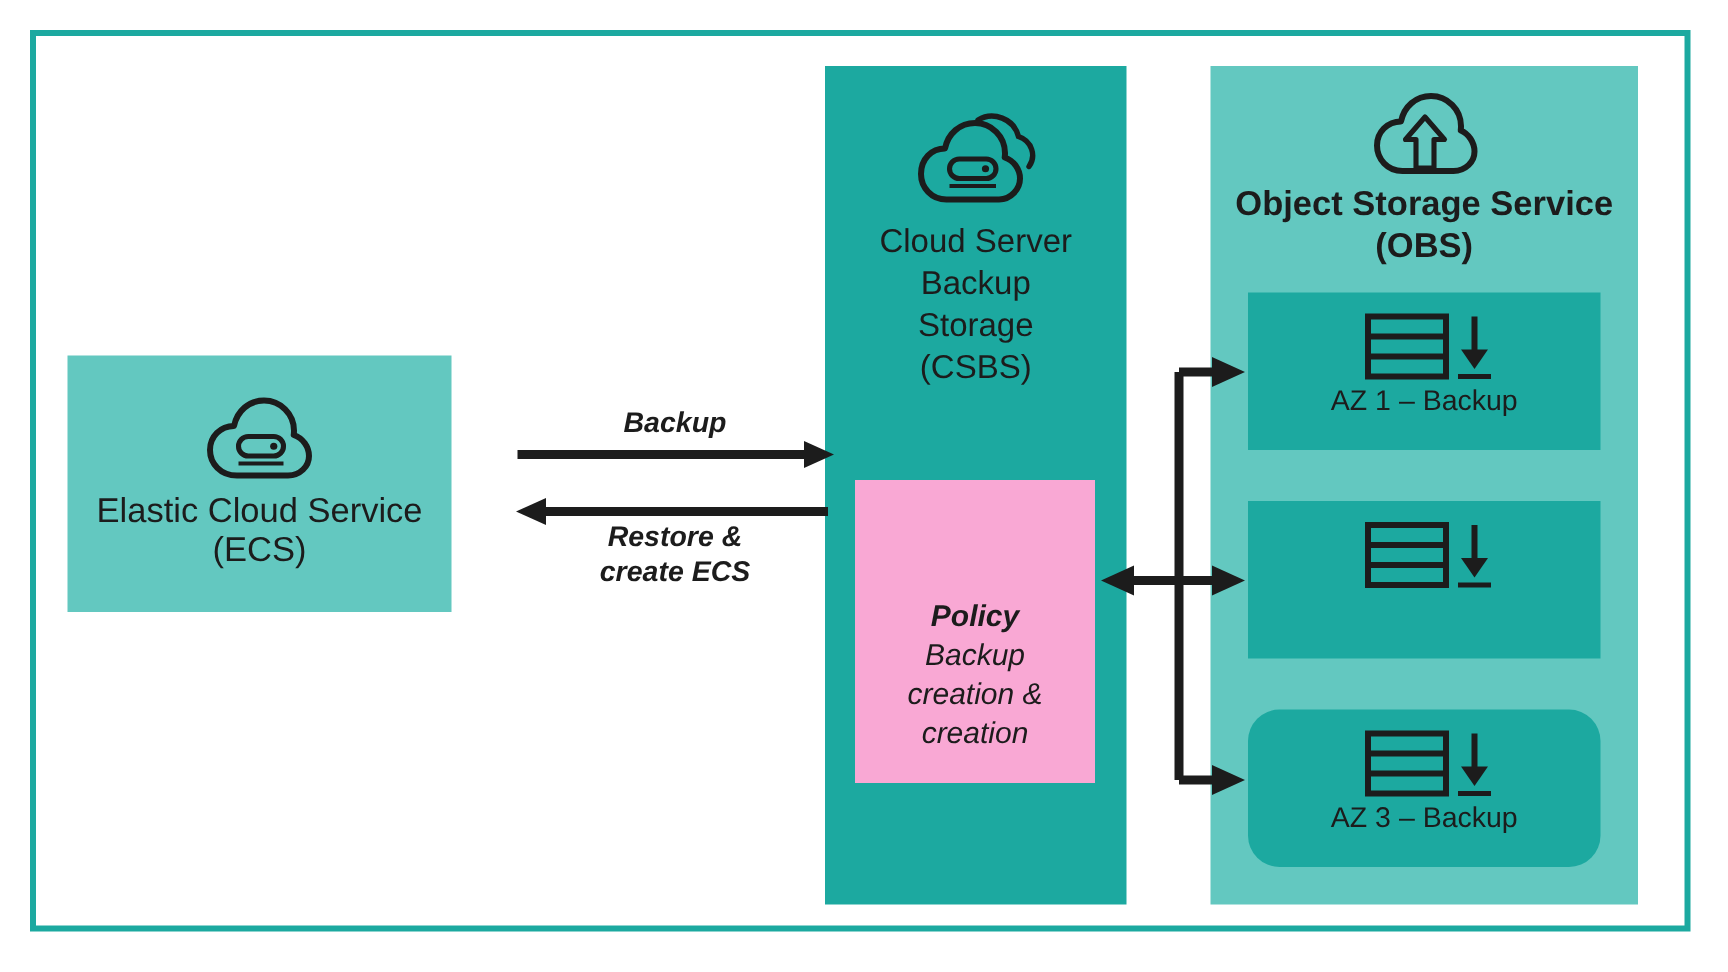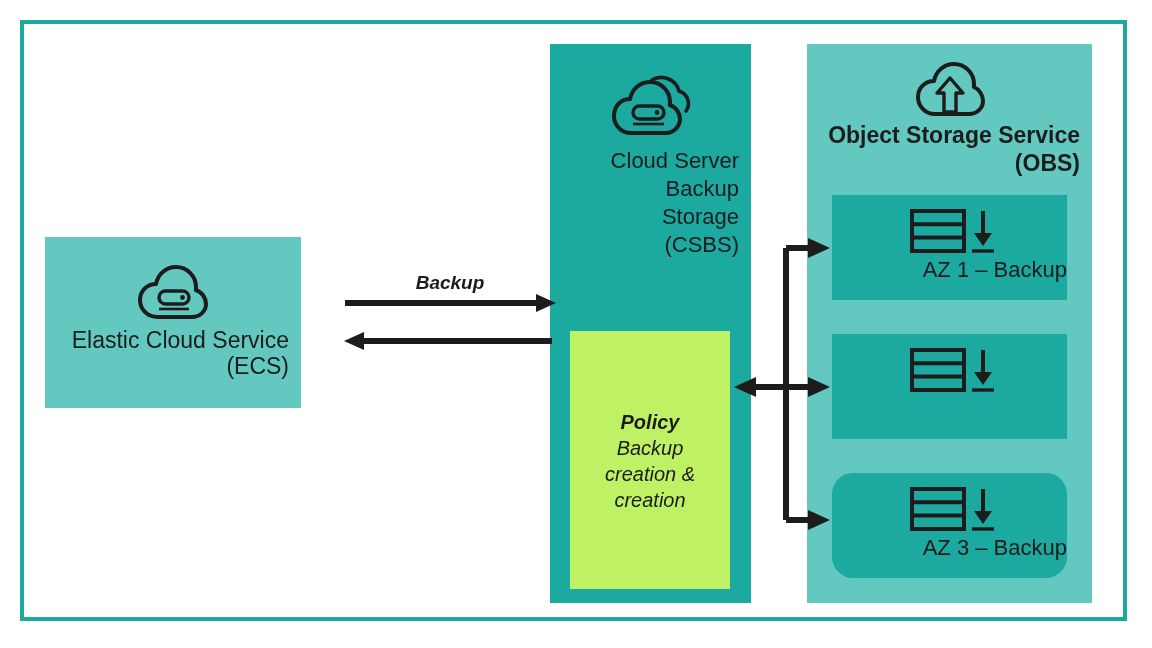--- a/index.html
+++ b/index.html
@@ -34,22 +34,22 @@
   .box {
     position: absolute;
     box-sizing: border-box;
   }
   .light { background: #63c8c0; }
   .dark  { background: #1ca9a0; }
 
   .box-label {
     position: absolute;
     left: 0;
-    right: 12px;
-    text-align: right;
+    right: 0;
+    text-align: center;
     color: #1c1c1c;
     line-height: 1.14;
   }
 
   
   #ecs-box {
     left: 45px;
     top: 237px;
     width: 256px;
     height: 171px;
@@ -85,24 +85,24 @@
   }
   #csbs-label {
     top: 103px;
     font-size: 22px;
     font-weight: normal;
     line-height: 1.28;
   }
   #policy-box {
     position: absolute;
     left: 20px;
-    top: 287px;
+    top: 276px;
     width: 160px;
-    height: 258px;
-    background: #bef264;
+    height: 202px;
+    background: #f9a8d4;
   }
   #policy-text {
     position: absolute;
     left: 0;
     right: 0;
     top: 78px;
     text-align: center;
     font-size: 20px;
     font-style: italic;
     color: #1c1c1c;
@@ -151,22 +151,22 @@
     transform: translateX(-50%);
     top: 12px;
     width: 100px;
     height: 48px;
   }
   .az-label {
     position: absolute;
     left: 0;
     right: 0;
     top: 62px;
-    text-align: right;
-    font-size: 22px;
+    text-align: center;
+    font-size: 19px;
     color: #1c1c1c;
   }
 
   
   .conn {
     position: absolute;
     left: 0;
     top: 0;
     width: 1152px;
     height: 648px;
@@ -315,13 +315,17 @@
       <line x1="752" y1="387" x2="812" y2="387" stroke="#1c1c1c" stroke-width="6"></line>
       <path d="M808 377 L830 387 L808 397 Z" fill="#1c1c1c"></path>
       <path d="M756 377 L734 387 L756 397 Z" fill="#1c1c1c"></path>
 
       <line x1="786" y1="520" x2="812" y2="520" stroke="#1c1c1c" stroke-width="6"></line>
       <path d="M808 510 L830 520 L808 530 Z" fill="#1c1c1c"></path>
     </g>
   </svg>
 
   <div class="edge-label" id="label-backup">Backup</div>
+  <div class="edge-label" id="label-restore">
+    <span>Restore &amp;</span><br>
+    <span>create ECS</span>
+  </div>
 </div>
 
 </body></html>

